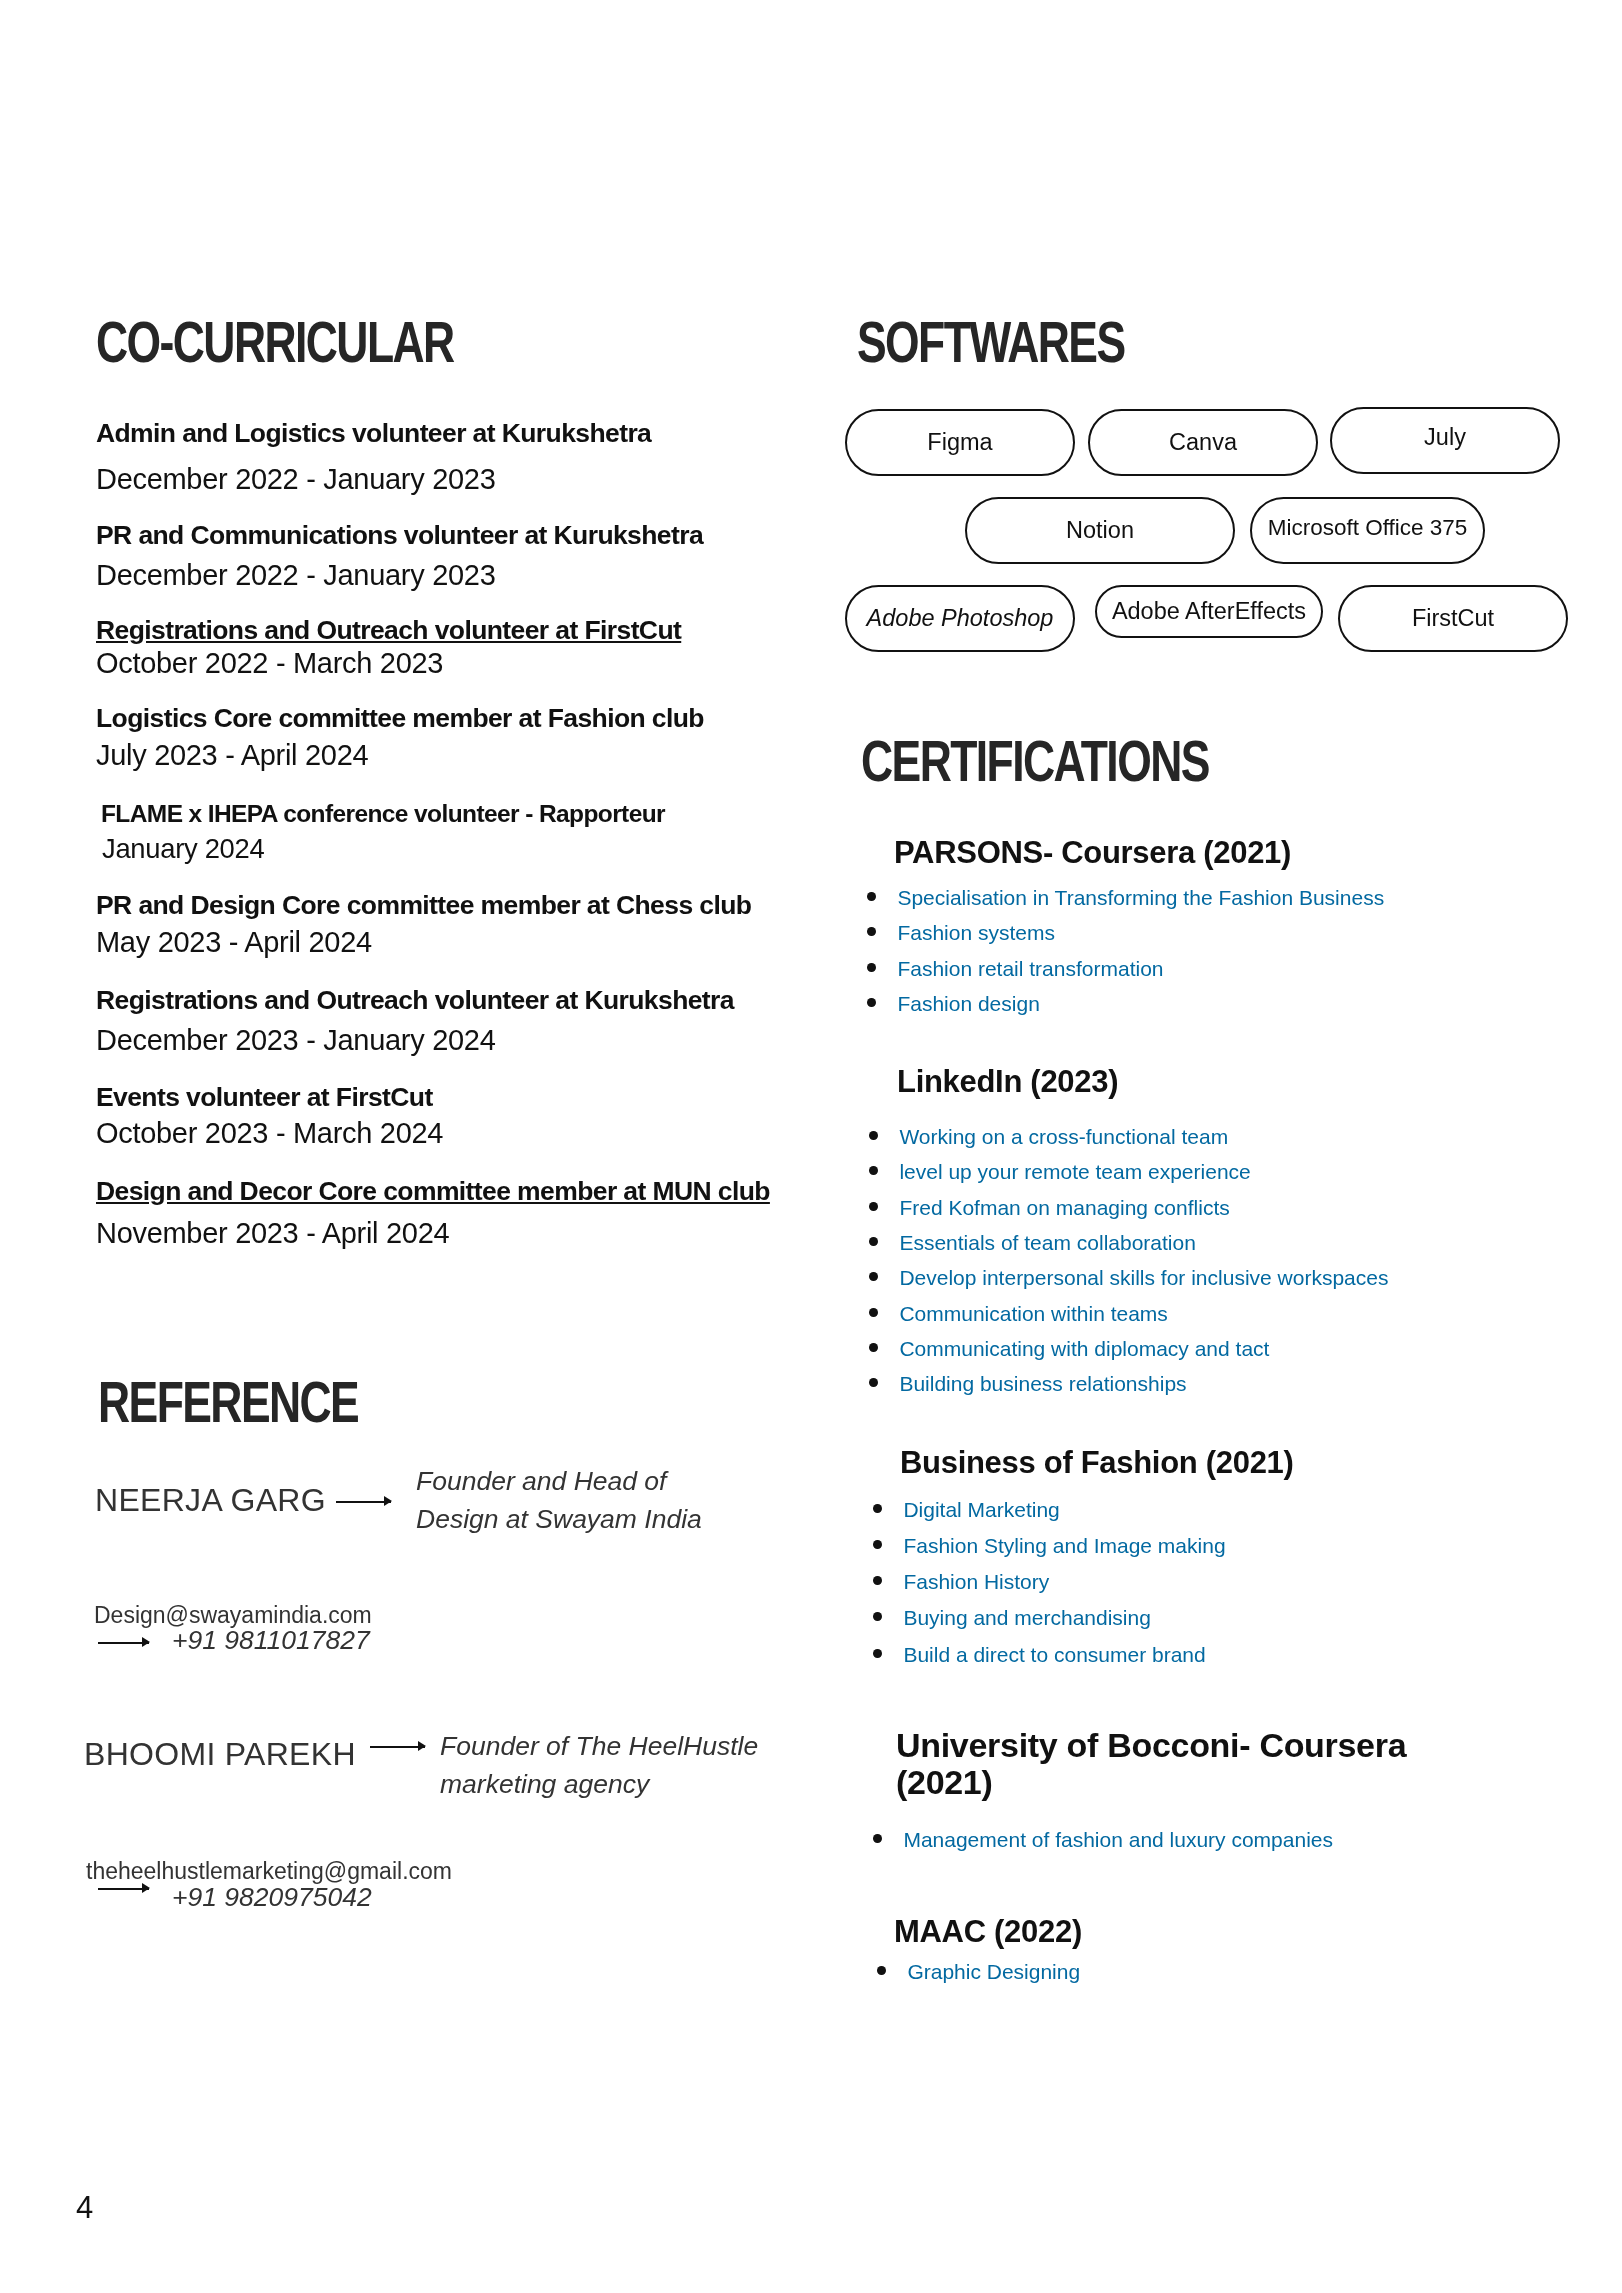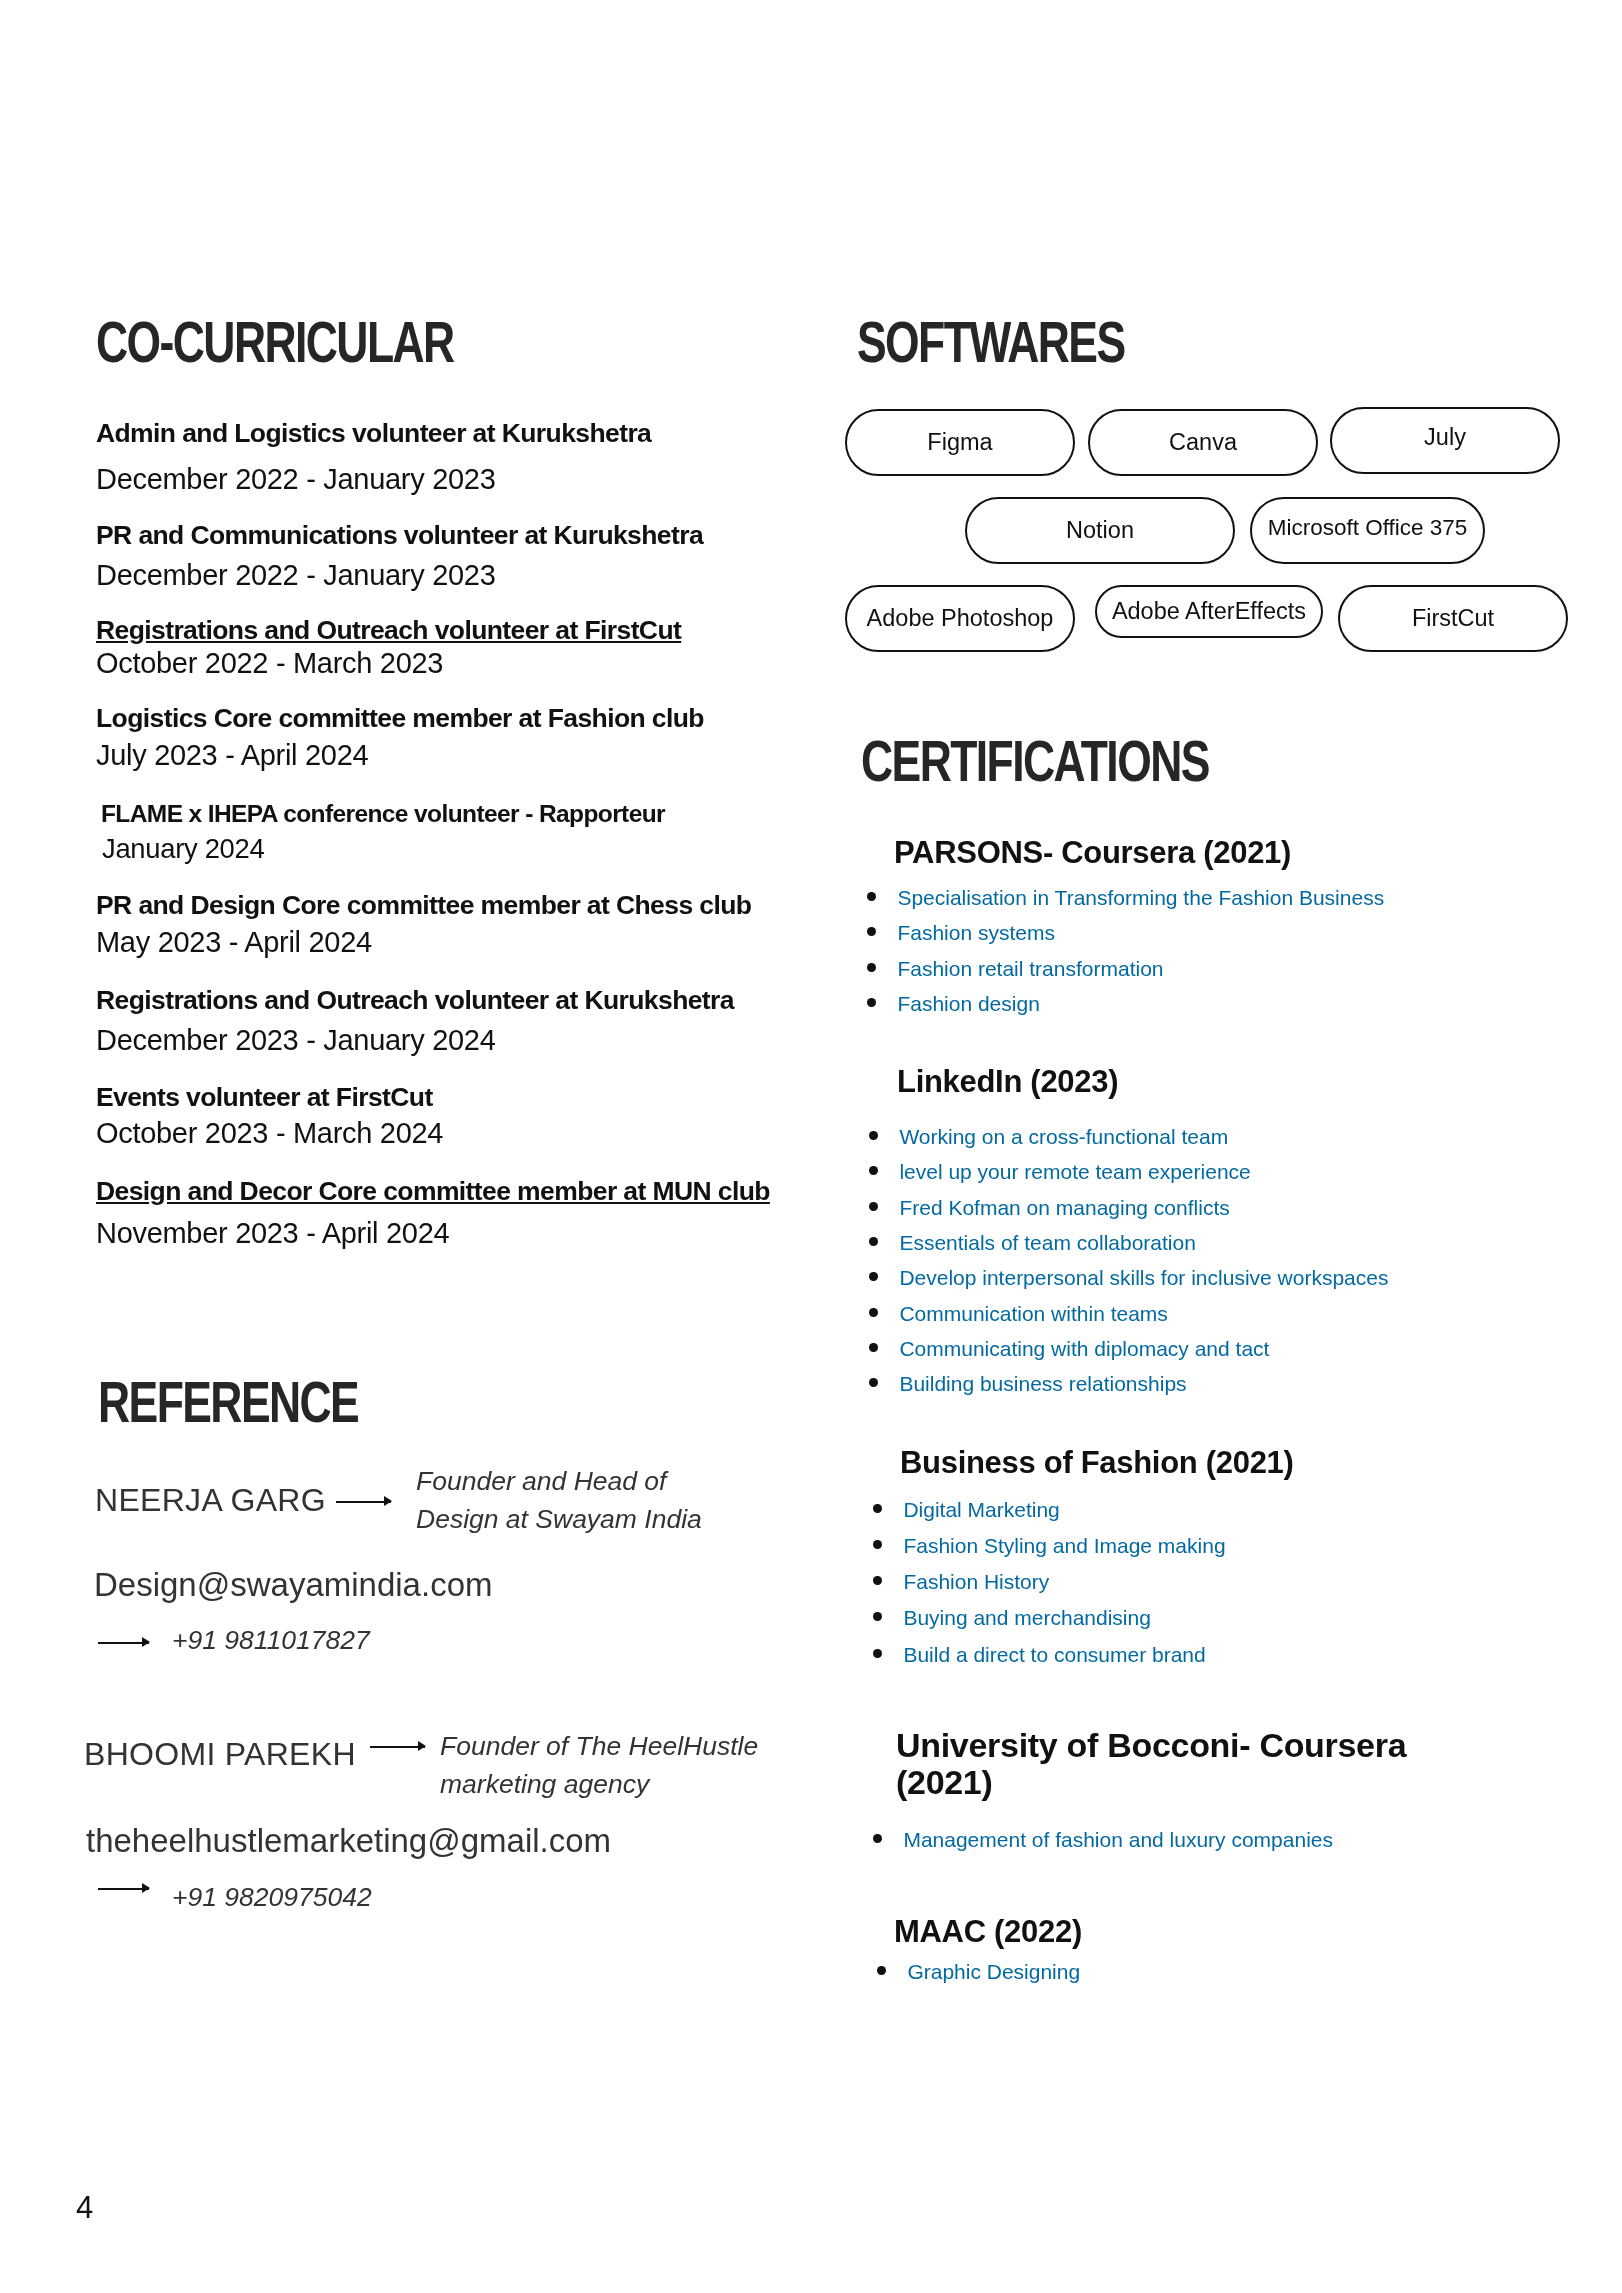--- a/index.html
+++ b/index.html
@@ -8,21 +8,21 @@
   .heading { font-family:"Liberation Sans Narrow","Liberation Sans", sans-serif; font-weight:bold; font-size:57px; color:#262626; letter-spacing:-2px; transform:scaleX(0.78); transform-origin:left top; line-height:1; }
   .cc-title { font-size:26.5px; font-weight:bold; color:#111; letter-spacing:-0.6px; line-height:1; }
   .cc-title.small { font-size:24.5px; }
   .cc-date { font-size:29px; color:#111; letter-spacing:-0.3px; line-height:1; }
   .pill { position:absolute; border:2.5px solid #111; border-radius:35px; box-sizing:border-box; display:flex; align-items:center; justify-content:center; font-size:23.5px; color:#111; background:#fff; }
   .cert-title { font-size:31px; font-weight:bold; color:#111; line-height:1.15; letter-spacing:-0.3px; }
   .bullet { position:absolute; font-size:21px; color:#0369a1; line-height:1; white-space:nowrap; }
   .bullet .dot { display:inline-block; width:8.8px; height:8.8px; border-radius:50%; background:#111; margin-right:21.6px; vertical-align:middle; position:relative; top:-2.9px; }
   .ref-name { font-size:32px; color:#333; line-height:1; letter-spacing:0.3px; }
   .ref-role { font-size:26.5px; font-style:italic; color:#333; line-height:1.42; white-space:normal; }
-  .ref-email { font-size:33px; color:#333; line-height:1; }
+  .ref-email { font-size:23px; color:#333; line-height:1;margin-top:36px; }
   .ref-phone { font-size:26.5px; font-style:italic; color:#333; line-height:1; }
   .arrow { display:inline-block; position:absolute; height:2px; background:#111; }
   .arrow::after { content:""; position:absolute; right:-1px; top:-4.9px; border-left:8.8px solid #111; border-top:5.9px solid transparent; border-bottom:5.9px solid transparent; }
   .page-num { font-size:31px; color:#111; }
 </style>
 </head>
 <body>
 
 <div class="abs heading" style="left:96px; top:314px;">CO-CURRICULAR</div>
 
@@ -84,21 +84,21 @@
 <div class="abs heading" style="left:857px; top:314px;">SOFTWARES</div>
 
 <div>
   <div class="pill" style="left:845px; top:409px; width:230px; height:67px;">Figma</div>
   <div class="pill" style="left:1088px; top:409px; width:230px; height:67px;">Canva</div>
   <div class="pill" style="left:1330px; top:407px; width:230px; height:67px; padding-bottom:5.9px;">July</div>
 
   <div class="pill" style="left:965px; top:497px; width:270px; height:67px;">Notion</div>
   <div class="pill" style="left:1250px; top:497px; width:235px; height:67px; font-size:22.5px; padding-bottom:5.9px;">Microsoft Office 375</div>
 
-  <div class="pill" style="left:845px; top:585px; width:230px; height:67px;">Adobe Photoshop</div>
+  <div class="pill" style="left:845px; top:585px; width:230px; height:67px;font-style:italic;">Adobe Photoshop</div>
   <div class="pill" style="left:1095px; top:585px; width:228px; height:53px;">Adobe AfterEffects</div>
   <div class="pill" style="left:1338px; top:585px; width:230px; height:67px;">FirstCut</div>
 </div>
 
 <div class="abs heading" style="left:861px; top:733px;">CERTIFICATIONS</div>
 
 <div class="abs cert-title" style="left:894px; top:835px;">PARSONS- Coursera (2021)</div>
 <div class="bullet" style="left:867px; top:887px;"><span class="dot"></span><span>Specialisation in Transforming the Fashion Business</span></div>
 <div class="bullet" style="left:867px; top:922px;"><span class="dot"></span><span>Fashion systems</span></div>
 <div class="bullet" style="left:867px; top:958px;"><span class="dot"></span><span>Fashion retail transformation</span></div>

